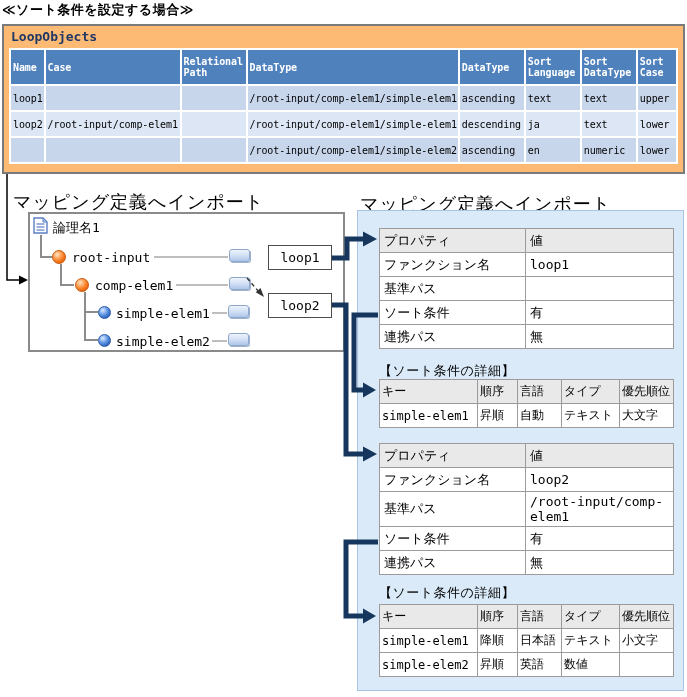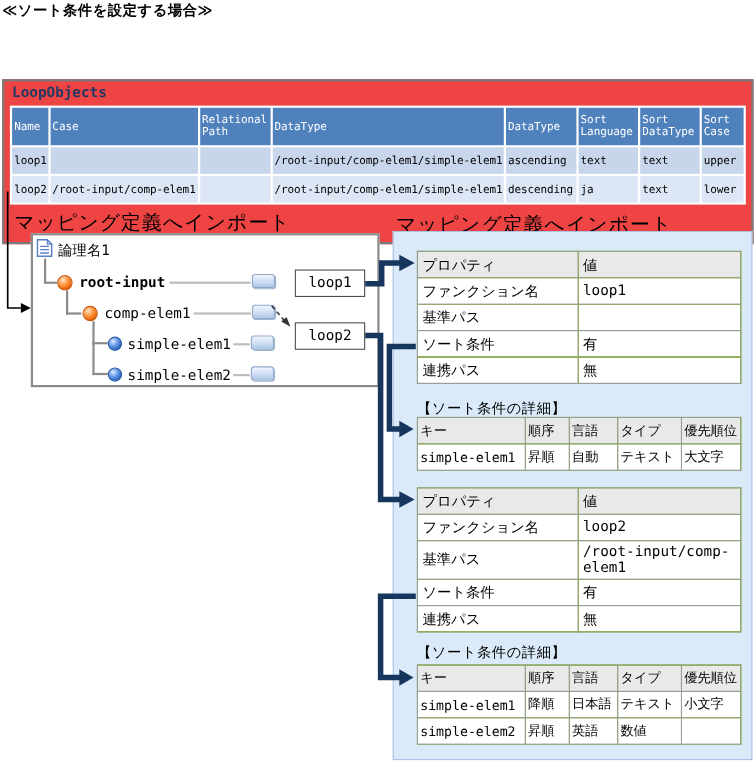--- a/index.html
+++ b/index.html
@@ -5,25 +5,25 @@
   html,body{margin:0;padding:0;background:#fff;}
   body{width:687px;height:697px;position:relative;overflow:hidden;
        font-family:"DejaVu Sans Mono","DejaVu Sans",sans-serif;color:#000;}
   .abs{position:absolute;}
 
   
   .page-title{left:2px;top:1px;font-size:13px;font-weight:bold;letter-spacing:0.5px;}
 
   
   .lo-panel{left:2px;top:24px;width:683px;height:150px;border:2px solid #7a7a7a;
-            background:#ef4444;box-sizing:border-box;margin-top:48px;}
+            background:#fdba74;box-sizing:border-box;}
   .lo-title{left:7px;top:3px;font-size:13px;font-weight:bold;color:#1f3864;}
   .loop-table{position:absolute;left:5px;top:22px;border-collapse:separate;border-spacing:2px;
               table-layout:fixed;background:#fff;}
-  .loop-table th{background:#4f81bd;color:#fff;font-weight:normal;font-size:10px;
+  .loop-table th{background:#4f81bd;color:#fff;font-weight:bold;font-size:10px;
                  text-align:left;vertical-align:middle;padding:1px 1px 1px 2px;
                  white-space:pre-line;height:32px;letter-spacing:-0.1px;overflow:hidden;}
   .loop-table td{font-size:10px;padding:1px 1px 1px 2px;height:22px;white-space:nowrap;
                  overflow:hidden;letter-spacing:-0.1px;vertical-align:middle;}
   .loop-table tbody tr:nth-child(odd) td{background:#c8d6ec;}
   .loop-table tbody tr:nth-child(even) td{background:#dce6f4;}
 
   
   .sec-label{font-size:18px;letter-spacing:1px;}
 
@@ -41,21 +41,21 @@
   .handle{position:absolute;width:21px;height:13px;border:1px solid #8fa8c8;border-radius:3px;
           background:linear-gradient(180deg,#eef3fc 0%,#cfdef4 55%,#aec6e8 100%);
           box-shadow:1px 1px 0 #9db2d2;box-sizing:border-box;}
   .loop-box{position:absolute;width:64px;height:25px;border:1px solid #4d4d4d;background:#fff;
             font-size:13px;text-align:center;line-height:23px;box-sizing:border-box;}
 
   
   .fp-panel{left:357px;top:210px;width:327px;height:481px;background:#daeaf8;
             border:1px solid #a9c4e4;box-sizing:border-box;}
   .prop-table{position:absolute;border-collapse:collapse;table-layout:fixed;width:294px;
-              background:#84cc16;}
+              background:#ec4899;}
   .prop-table th,.prop-table td{border:1px solid #9b9b9b;text-align:left;font-weight:normal;
               height:19px;vertical-align:middle;overflow:hidden;}
   .prop-table th{background:#e9e9e9;}
   .prop-table td{background:#fff;word-break:break-all;}
   .kv th,.kv td{font-size:13px;padding:2px 8px 2px 4px;}
   .detail th,.detail td{font-size:12px;padding:2px 2px;}
   .caption{position:absolute;font-size:13px;letter-spacing:0.5px;font-family:Liberation Mono, monospace;}
 
   svg.overlay{position:absolute;left:0;top:0;pointer-events:none;z-index:10;}
 </style>
@@ -107,20 +107,30 @@
         <tr>
           <td>loop2</td>
           <td>/root-input/comp-elem1</td>
           <td></td>
           <td>/root-input/comp-elem1/simple-elem1</td>
           <td>descending</td>
           <td>ja</td>
           <td>text</td>
           <td>lower</td>
         </tr>
+        <tr>
+          <td></td>
+          <td></td>
+          <td></td>
+          <td>/root-input/comp-elem1/simple-elem2</td>
+          <td>ascending</td>
+          <td>en</td>
+          <td>numeric</td>
+          <td>lower</td>
+        </tr>
       </tbody>
     </table>
 </div>
 
 <div class="abs sec-label" style="left:13px;top:190px;">マッピング定義へインポート</div>
 
 <div class="abs tree-box"></div>
 
 <svg class="abs" style="left:33px;top:217px;" width="15" height="17" viewBox="0 0 15 17">
   <path d="M1,1 h9 l4,4 v11 h-13 z" fill="#ffffff" stroke="#5b7fc4" stroke-width="1.4"></path>
@@ -130,21 +140,21 @@
   <line x1="3.5" y1="13" x2="11.5" y2="13" stroke="#5b7fc4" stroke-width="1.2"></line>
 </svg>
 <div class="tree-label" style="left:53px;top:219px;">論理名1</div>
 
 <div class="elbow" style="left:40px;top:235px;width:10px;height:21px;"></div>
 <div class="elbow" style="left:60px;top:264px;width:12px;height:20px;"></div>
 <div class="elbow" style="left:84px;top:292px;width:12px;height:19px;"></div>
 <div class="elbow" style="left:84px;top:311px;width:12px;height:28px;"></div>
 
 <span class="ball orange" style="left:52px;top:250px;width:14px;height:14px;"></span>
-<div class="tree-label" style="left:72px;top:250px;font-weight:bold;">root-input</div>
+<div class="tree-label" style="left:72px;top:250px;">root-input</div>
 <div class="lead" style="left:154px;top:256px;width:74px;"></div>
 <span class="handle" style="left:229px;top:249px;"></span>
 
 <span class="ball orange" style="left:75px;top:278px;width:14px;height:14px;"></span>
 <div class="tree-label" style="left:95px;top:278px;">comp-elem1</div>
 <div class="lead" style="left:176px;top:284px;width:52px;"></div>
 <span class="handle" style="left:229px;top:277px;"></span>
 
 <span class="ball blue" style="left:98px;top:306px;"></span>
 <div class="tree-label" style="left:116px;top:306px;">simple-elem1</div>

